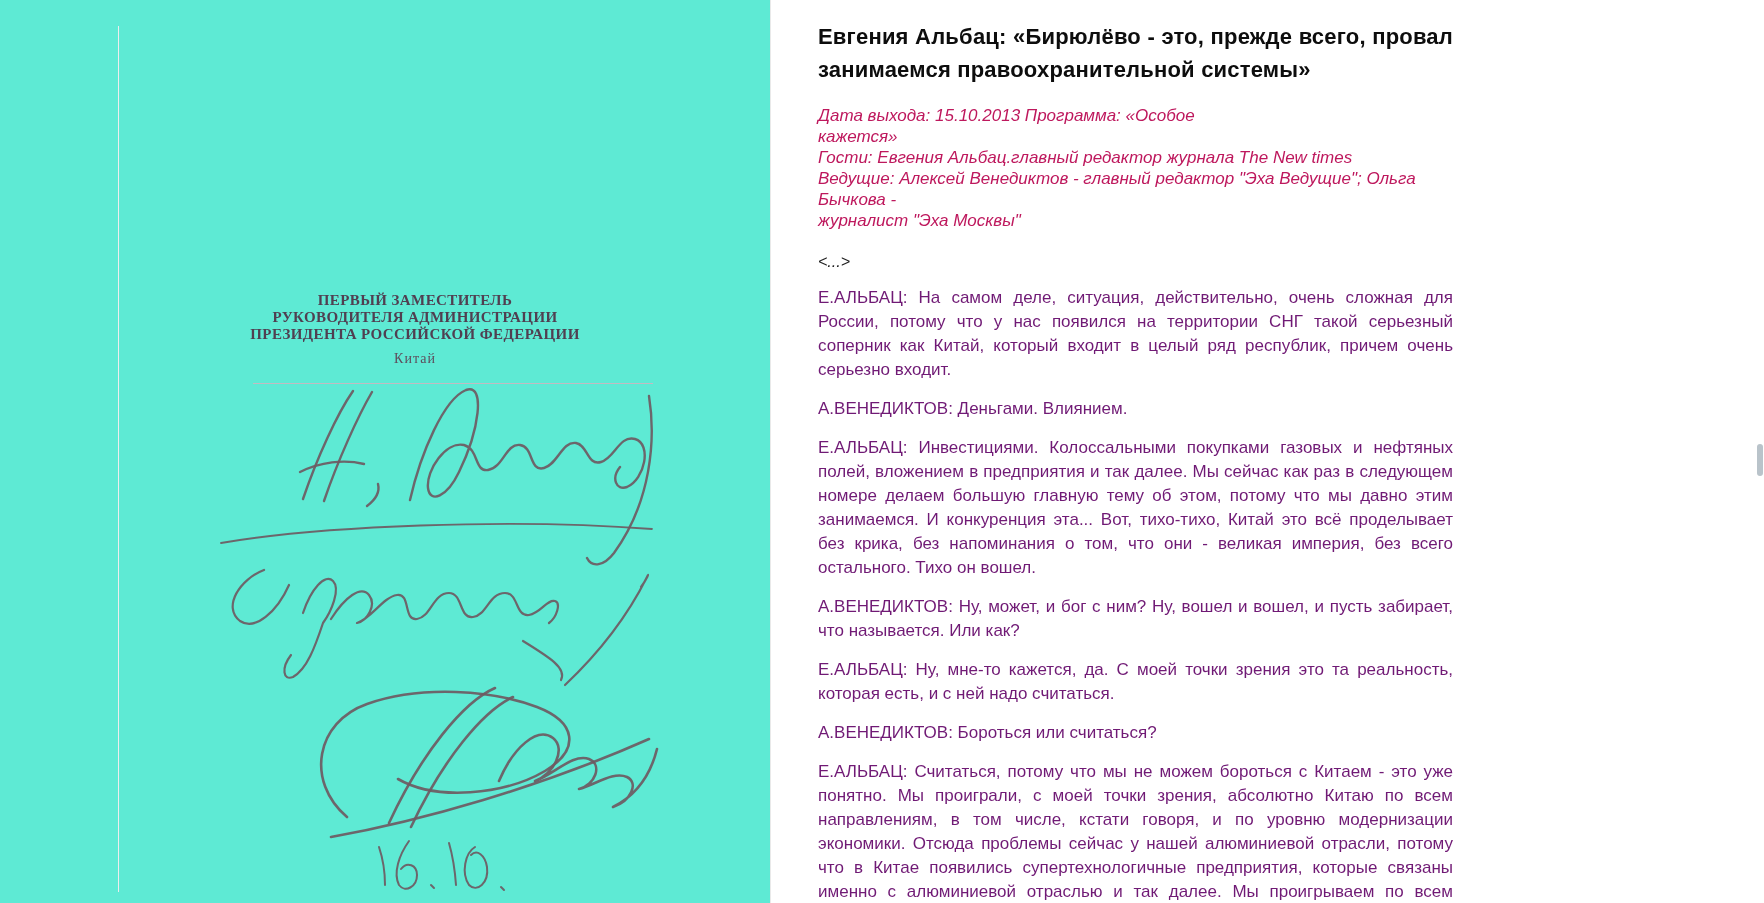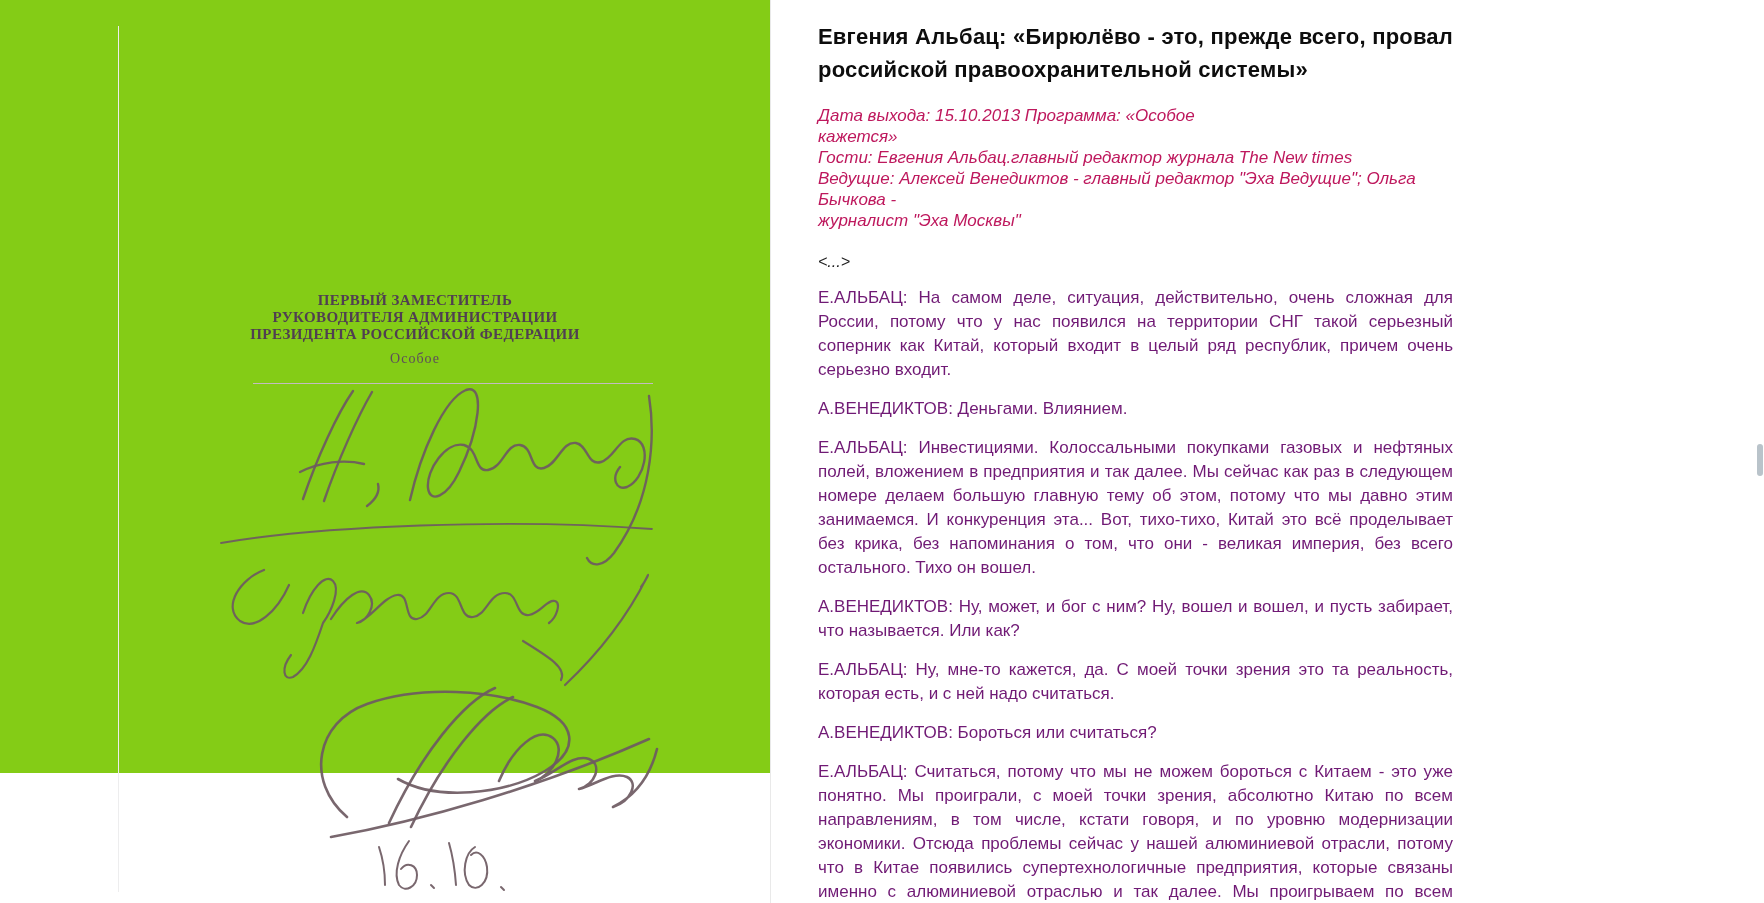--- a/index.html
+++ b/index.html
@@ -1,20 +1,20 @@
 <!DOCTYPE html>
 <html><head>
 <meta charset="utf-8">
 <style>
   html,body{margin:0;padding:0;background:#fff;}
   .stage{position:relative;width:1764px;height:903px;background:#ffffff;overflow:hidden;
          font-family:"Liberation Sans",sans-serif;color:#1d1d1d;}
 
   
-  .scan-panel{position:absolute;left:0;top:0;width:770px;height:773px;background:#84cc16;}
+  .scan-panel{position:absolute;left:0;top:0;width:770px;height:903px;background:#5eead4;}
   .scan-left-edge{position:absolute;left:118px;top:26px;width:1px;height:866px;background:#ededee;}
   .letterhead{position:absolute;left:215px;top:292px;width:400px;text-align:center;
               font-family:"Liberation Serif",serif;font-weight:bold;font-size:15px;
               line-height:17px;letter-spacing:.4px;color:#503f51;}
   .letterhead .city{font-weight:normal;font-size:14px;letter-spacing:1px;color:#5e4d5c;margin-top:7px;}
   .letterhead-rule{position:absolute;left:253px;top:383px;width:400px;height:1px;background:#c3bbc1;}
   .handwriting{position:absolute;left:0;top:0;width:770px;height:903px;pointer-events:none;}
   .handwriting path{fill:none;stroke:#6e5a62;stroke-linecap:round;stroke-linejoin:round;opacity:.92;}
 
   
@@ -36,21 +36,21 @@
 
 <div class="stage">
 
   <div class="scan-panel">
     <div class="scan-left-edge"></div>
 
     <div class="letterhead">
       <div>ПЕРВЫЙ ЗАМЕСТИТЕЛЬ</div>
       <div>РУКОВОДИТЕЛЯ АДМИНИСТРАЦИИ</div>
       <div>ПРЕЗИДЕНТА РОССИЙСКОЙ ФЕДЕРАЦИИ</div>
-      <div class="city">Особое</div>
+      <div class="city">Китай</div>
     </div>
     <div class="letterhead-rule"></div>
 
     <svg class="handwriting" viewBox="0 0 770 903" aria-hidden="false">
       <g stroke-width="2.4" aria-label="А. Габрелянову">
         <path d="M303 499 C317 458 337 414 353 391"></path>
         <path d="M324 501 C338 460 358 416 372 392"></path>
         <path d="M300 472 C320 462 344 459 364 464"></path>
         <path d="M378 484 C380 492 375 500 367 506"></path>
         <path d="M410 500 C421 452 444 399 466 390 C486 383 479 431 459 472 C447 497 430 504 428 488 C426 470 446 441 464 445 C479 449 474 472 488 470 C503 468 506 443 520 445 C534 447 529 472 544 468 C558 464 562 441 576 443 C588 445 587 466 601 462 C615 458 619 435 635 439 C652 444 645 479 627 487 C616 491 611 478 620 467"></path>
@@ -80,21 +80,21 @@
         <path d="M449 843 C453 857 455 871 456 885"></path>
         <path d="M475 847 C465 853 461 873 469 885 C477 893 489 883 487 867 C485 855 477 849 471 855"></path>
         <path d="M501 887 L504 890"></path>
       </g>
     </svg>
   </div>
 
   <div class="article-panel">
     <div class="article-title">
       <div class="tl1">Евгения Альбац: «Бирюлёво - это, прежде всего, провал</div>
-      <div>российской правоохранительной системы»</div>
+      <div>занимаемся правоохранительной системы»</div>
     </div>
 
     <div class="article-meta">
       <div>Дата выхода: 15.10.2013 Программа: «Особое</div>
       <div>кажется»</div>
       <div>Гости: Евгения Альбац.главный редактор журнала The New times</div>
       <div>Ведущие: Алексей Венедиктов - главный редактор "Эха Ведущие"; Ольга Бычкова -</div>
       <div>журналист "Эха Москвы"</div>
     </div>
 

